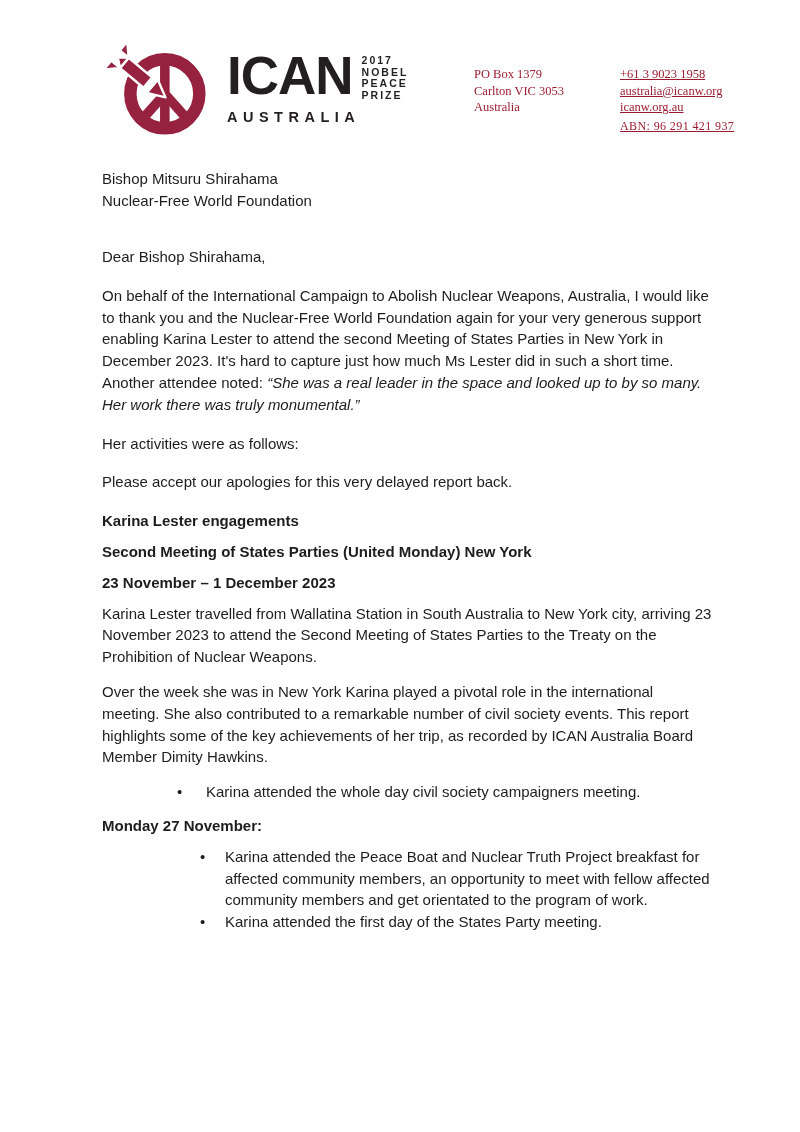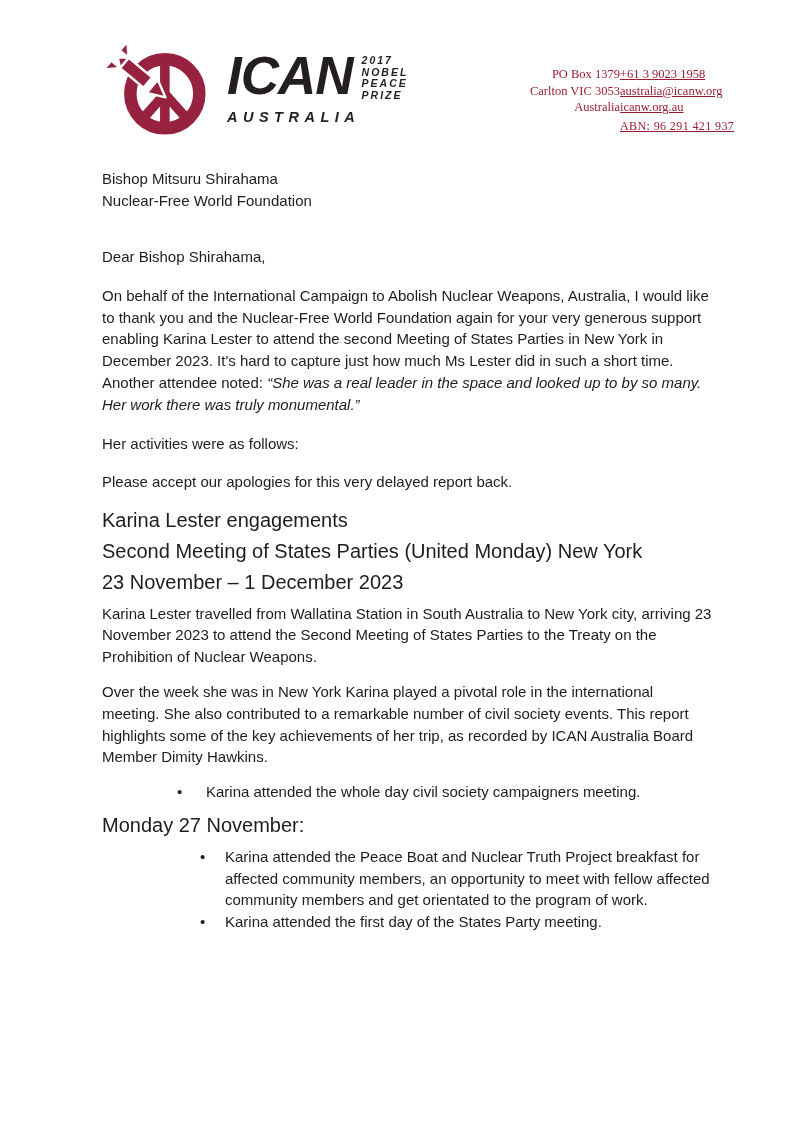--- a/index.html
+++ b/index.html
@@ -16,21 +16,21 @@
     background:#ffffff;
     font-family:"Liberation Sans", sans-serif;
     color:var(--ink);
     overflow:hidden;
   }
 
   
   .header{position:absolute;top:44px;left:105px;right:86px;display:flex;}
   .logo{display:flex;align-items:flex-start;}
   .logo-mark{width:112px;height:92px;flex:0 0 auto;}
-  .wordmark{margin-left:10px;padding-top:10px;font-style:italic;}
+  .wordmark{margin-left:10px;padding-top:10px;}
   .wordmark-row{display:flex;align-items:flex-start;}
   .brand-name{
     font-size:53px;line-height:44px;font-weight:bold;
     letter-spacing:-1px;color:var(--logo-ink);
   }
   .nobel{
     margin-left:9px;margin-top:1px;
     font-size:10.5px;line-height:11.5px;font-weight:bold;
     letter-spacing:2px;color:var(--logo-ink);white-space:pre-line;
   }
@@ -39,21 +39,21 @@
     font-size:14.5px;font-weight:bold;letter-spacing:5.5px;color:var(--logo-ink);
   }
 
   .contact{
     position:absolute;left:369px;top:22px; 
     display:flex;
     font-family:"Liberation Serif", serif;
     color:var(--contact);
     font-size:12.5px;line-height:16.5px;
   }
-  .contact-col-address{width:146px;text-align:right;}
+  .contact-col-address{width:146px;}
   .contact-col-comm{width:120px;text-decoration:underline;}
   .abn{
     margin-top:6px;
     font-size:12px;letter-spacing:.4px;line-height:9px;
   }
 
   
   .recipient-row{
     position:absolute;top:168px;left:102px;width:608px;
     display:flex;justify-content:space-between;
@@ -62,21 +62,21 @@
   .date{margin-right:70px;white-space:nowrap;}
   .date sup{font-size:9px;line-height:0;}
 
   
   .body{
     position:absolute;top:246px;left:102px;width:610px;
     font-size:15px;line-height:21.8px;
   }
   .body p{margin:0 0 17px;}
   .body .tight{margin:0 0 13px;}
-  .body h3{font-size:20px;margin:0 0 9px;font-weight:normal;}
+  .body h3{font-size:15px;margin:0 0 9px;font-weight:bold;}
   .body h3.gap-top{margin-top:13px;}
   .quote{font-style:italic;}
 
   .blist{margin:4px 0 12px;}
   .blist .li{display:flex;}
   .blist .bullet{flex:0 0 auto;}
   .list-a .bullet{padding-left:75px;width:29px;box-sizing:content-box;}
   .list-b .bullet{padding-left:98px;width:25px;box-sizing:content-box;}
   .blist .li-text{flex:1 1 auto;}
 </style>

